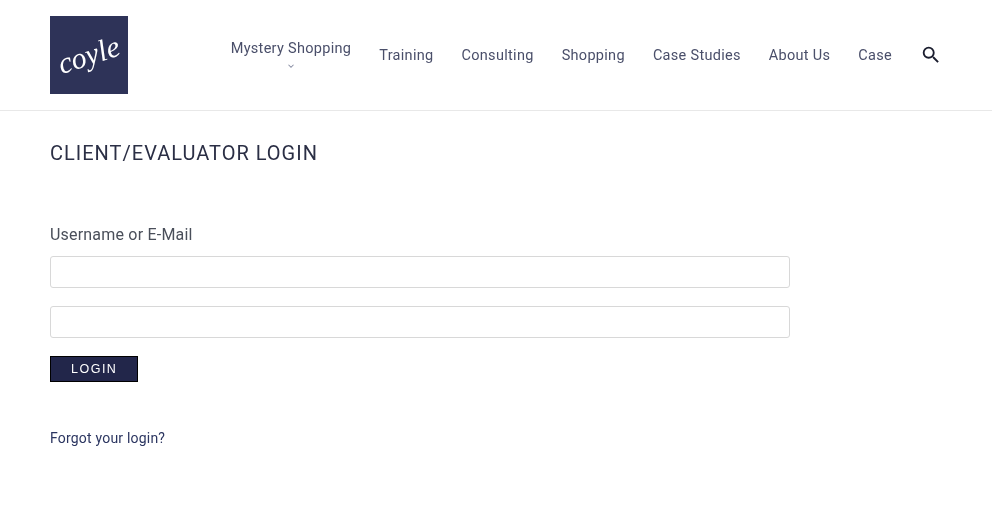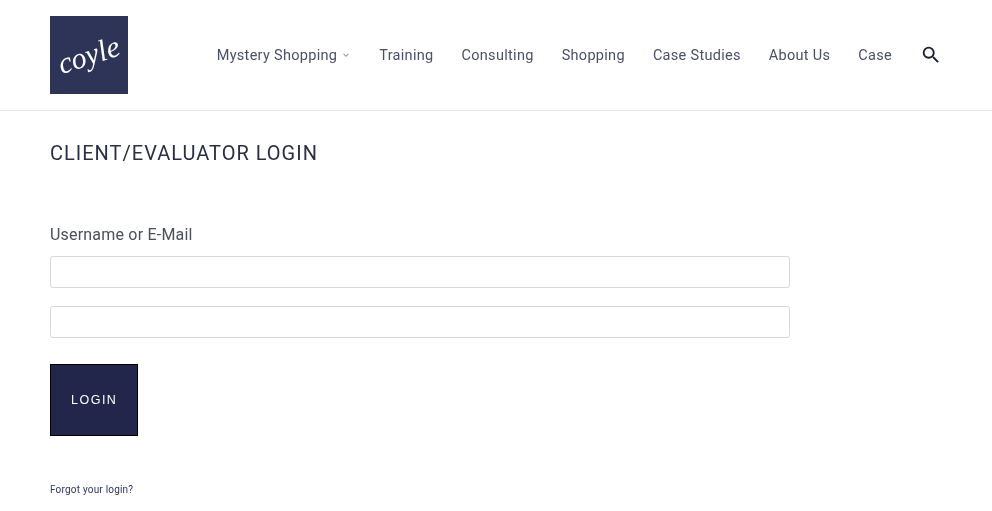--- a/index.html
+++ b/index.html
@@ -46,20 +46,21 @@
       gap: 28px;
     }
     .nav-item {
       color: #4a4f6a;
       font-size: 14.5px;
       letter-spacing: 0.3px;
       cursor: pointer;
       display: flex;
       align-items: center;
       gap: 4px;
+      flex-direction: column;
     }
     .chevron {
       display: inline-block;
     }
     .chevron svg {
       display: block;
     }
     .search-icon {
       cursor: pointer;
       display: flex;
@@ -97,30 +98,29 @@
       border: 1px solid #d8d8d8;
       border-radius: 3px;
       padding: 6px 10px;
       font-size: 14px;
       background: #fff;
     }
     .login-btn {
       background: #22264a;
       color: #ffffff;
       border: 1px solid #000;
-      padding: 28px 20px;
+      padding: 5px 20px;
       font-size: 12.5px;
       letter-spacing: 1.5px;
       cursor: pointer;
-      margin-top: 8px;
     }
     .forgot-link {
       display: inline-block;
       margin-top: 48px;
-      font-size: 10px;
+      font-size: 14px;
       color: #2b3560;
       cursor: pointer;
       letter-spacing: 0.2px;
     }
   </style>
 </head>
 <body>
 
 <header class="header">
   <div class="logo-wrap">

